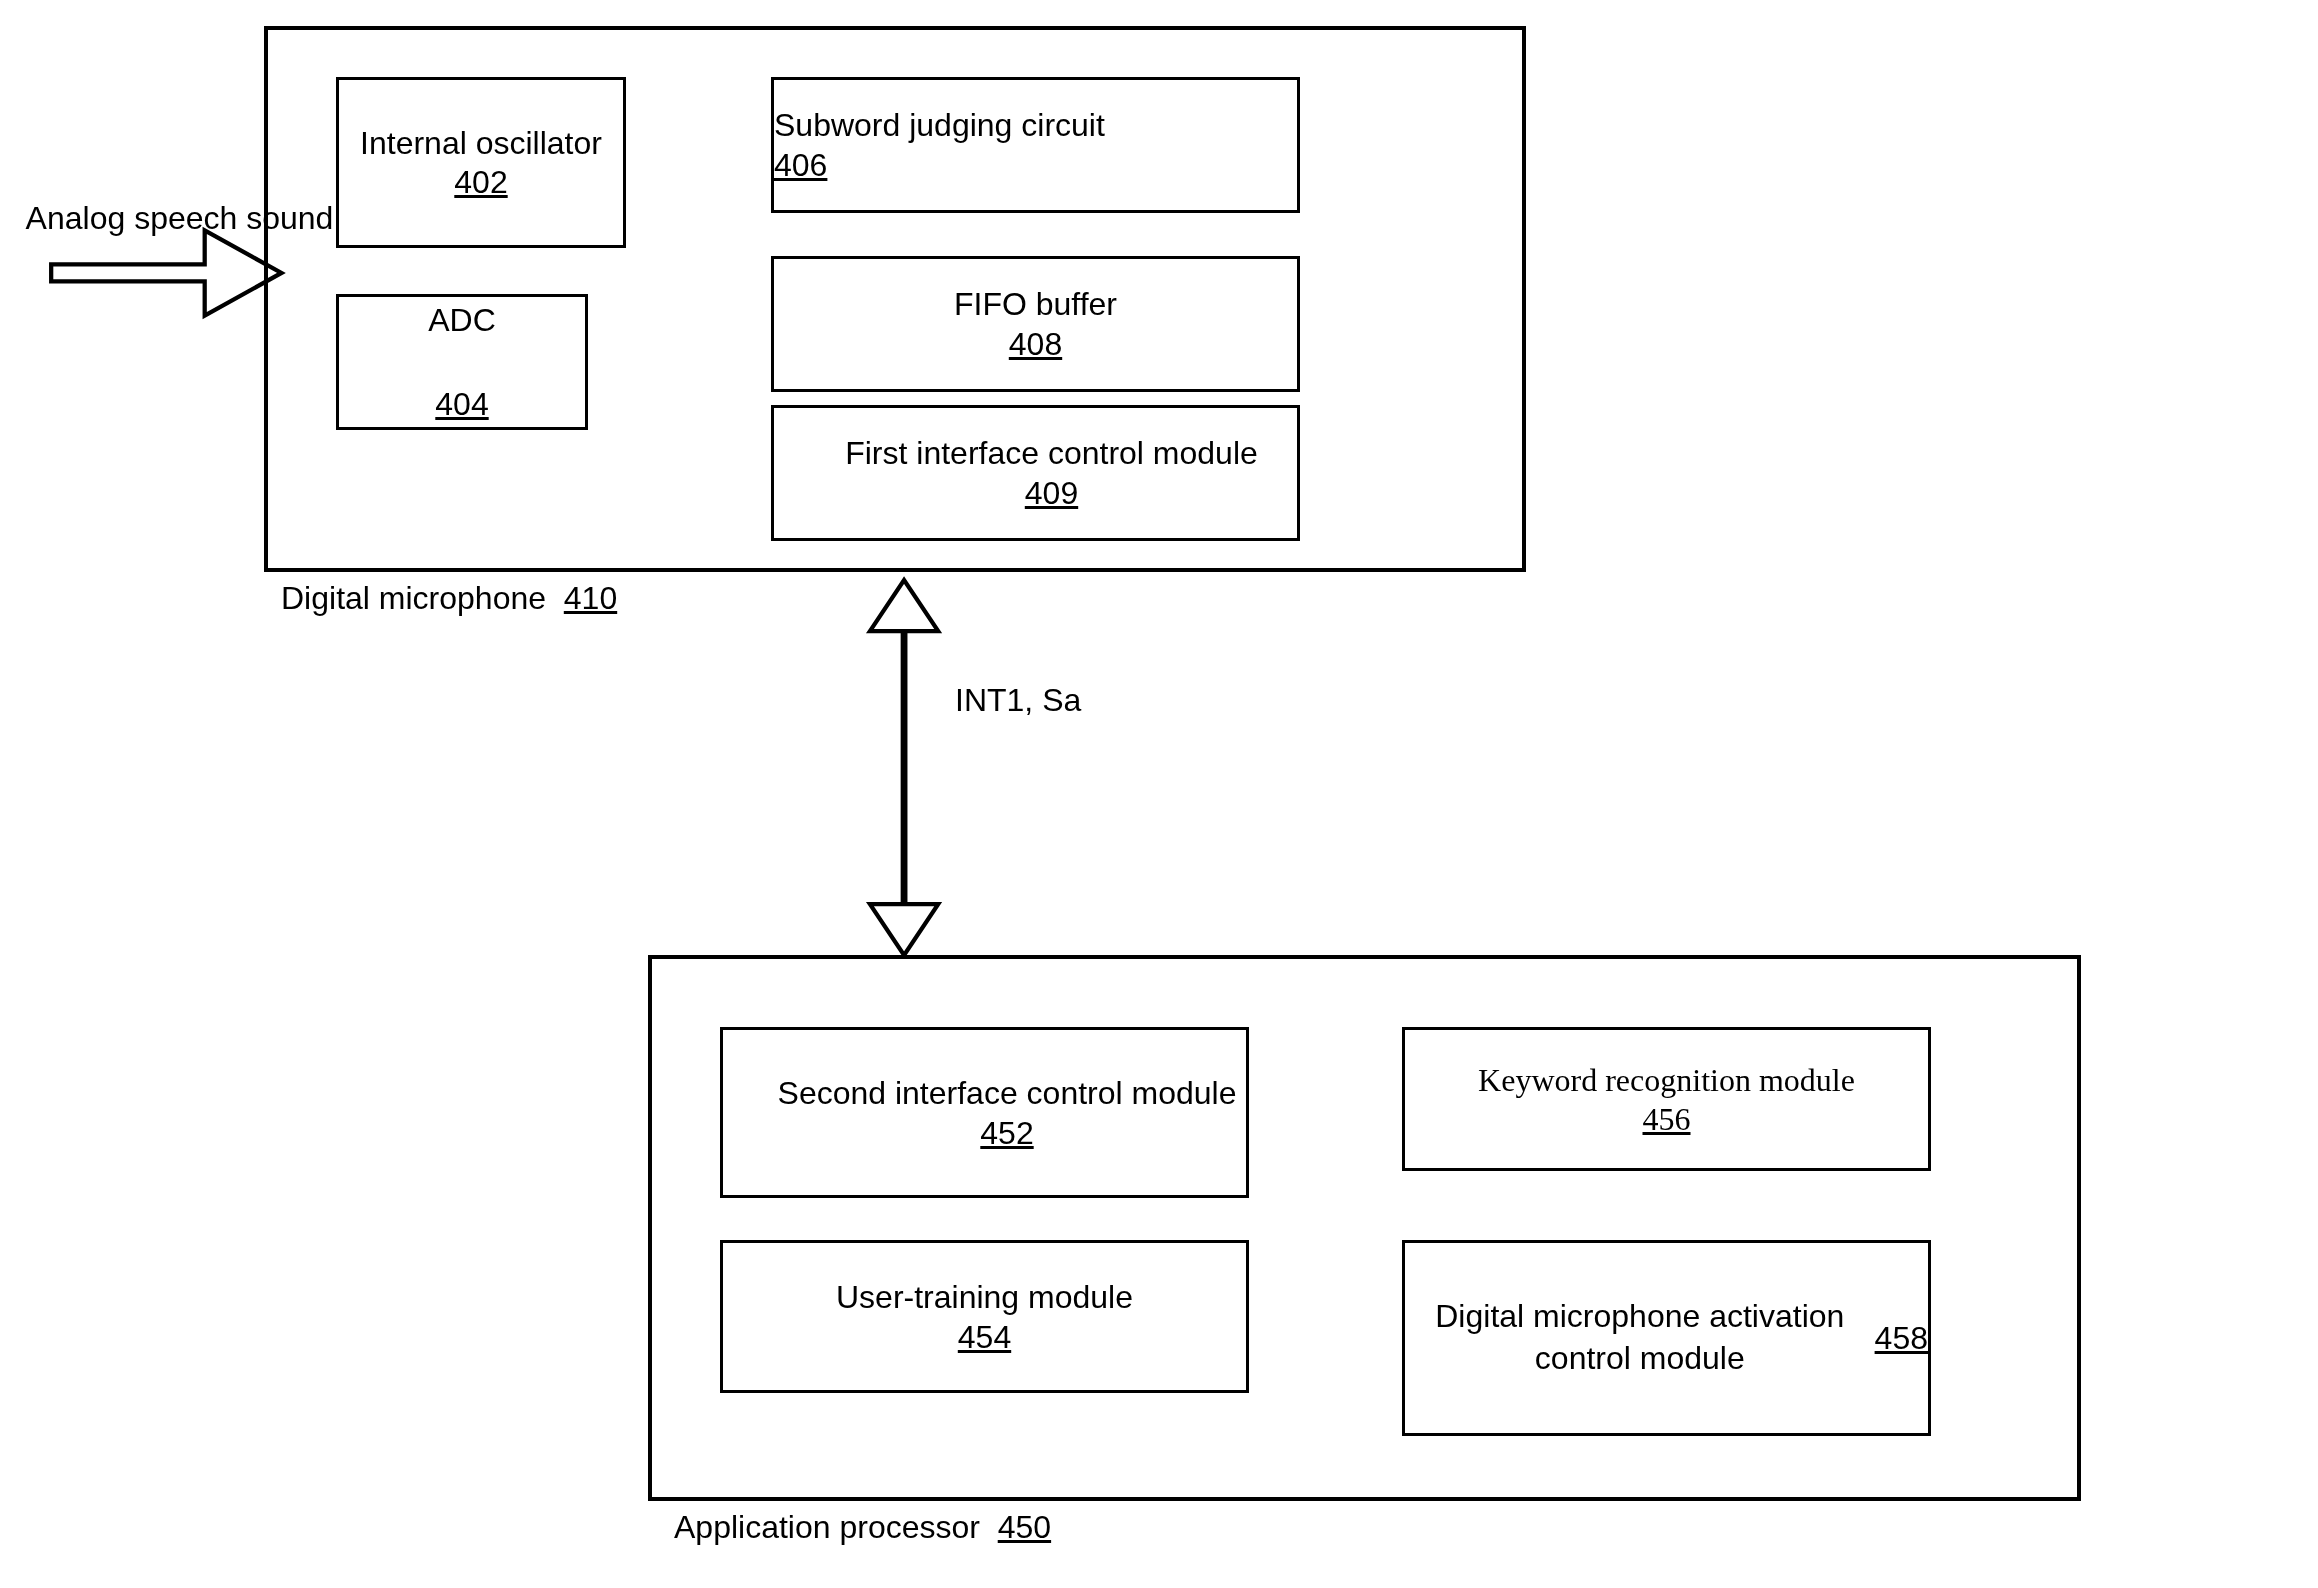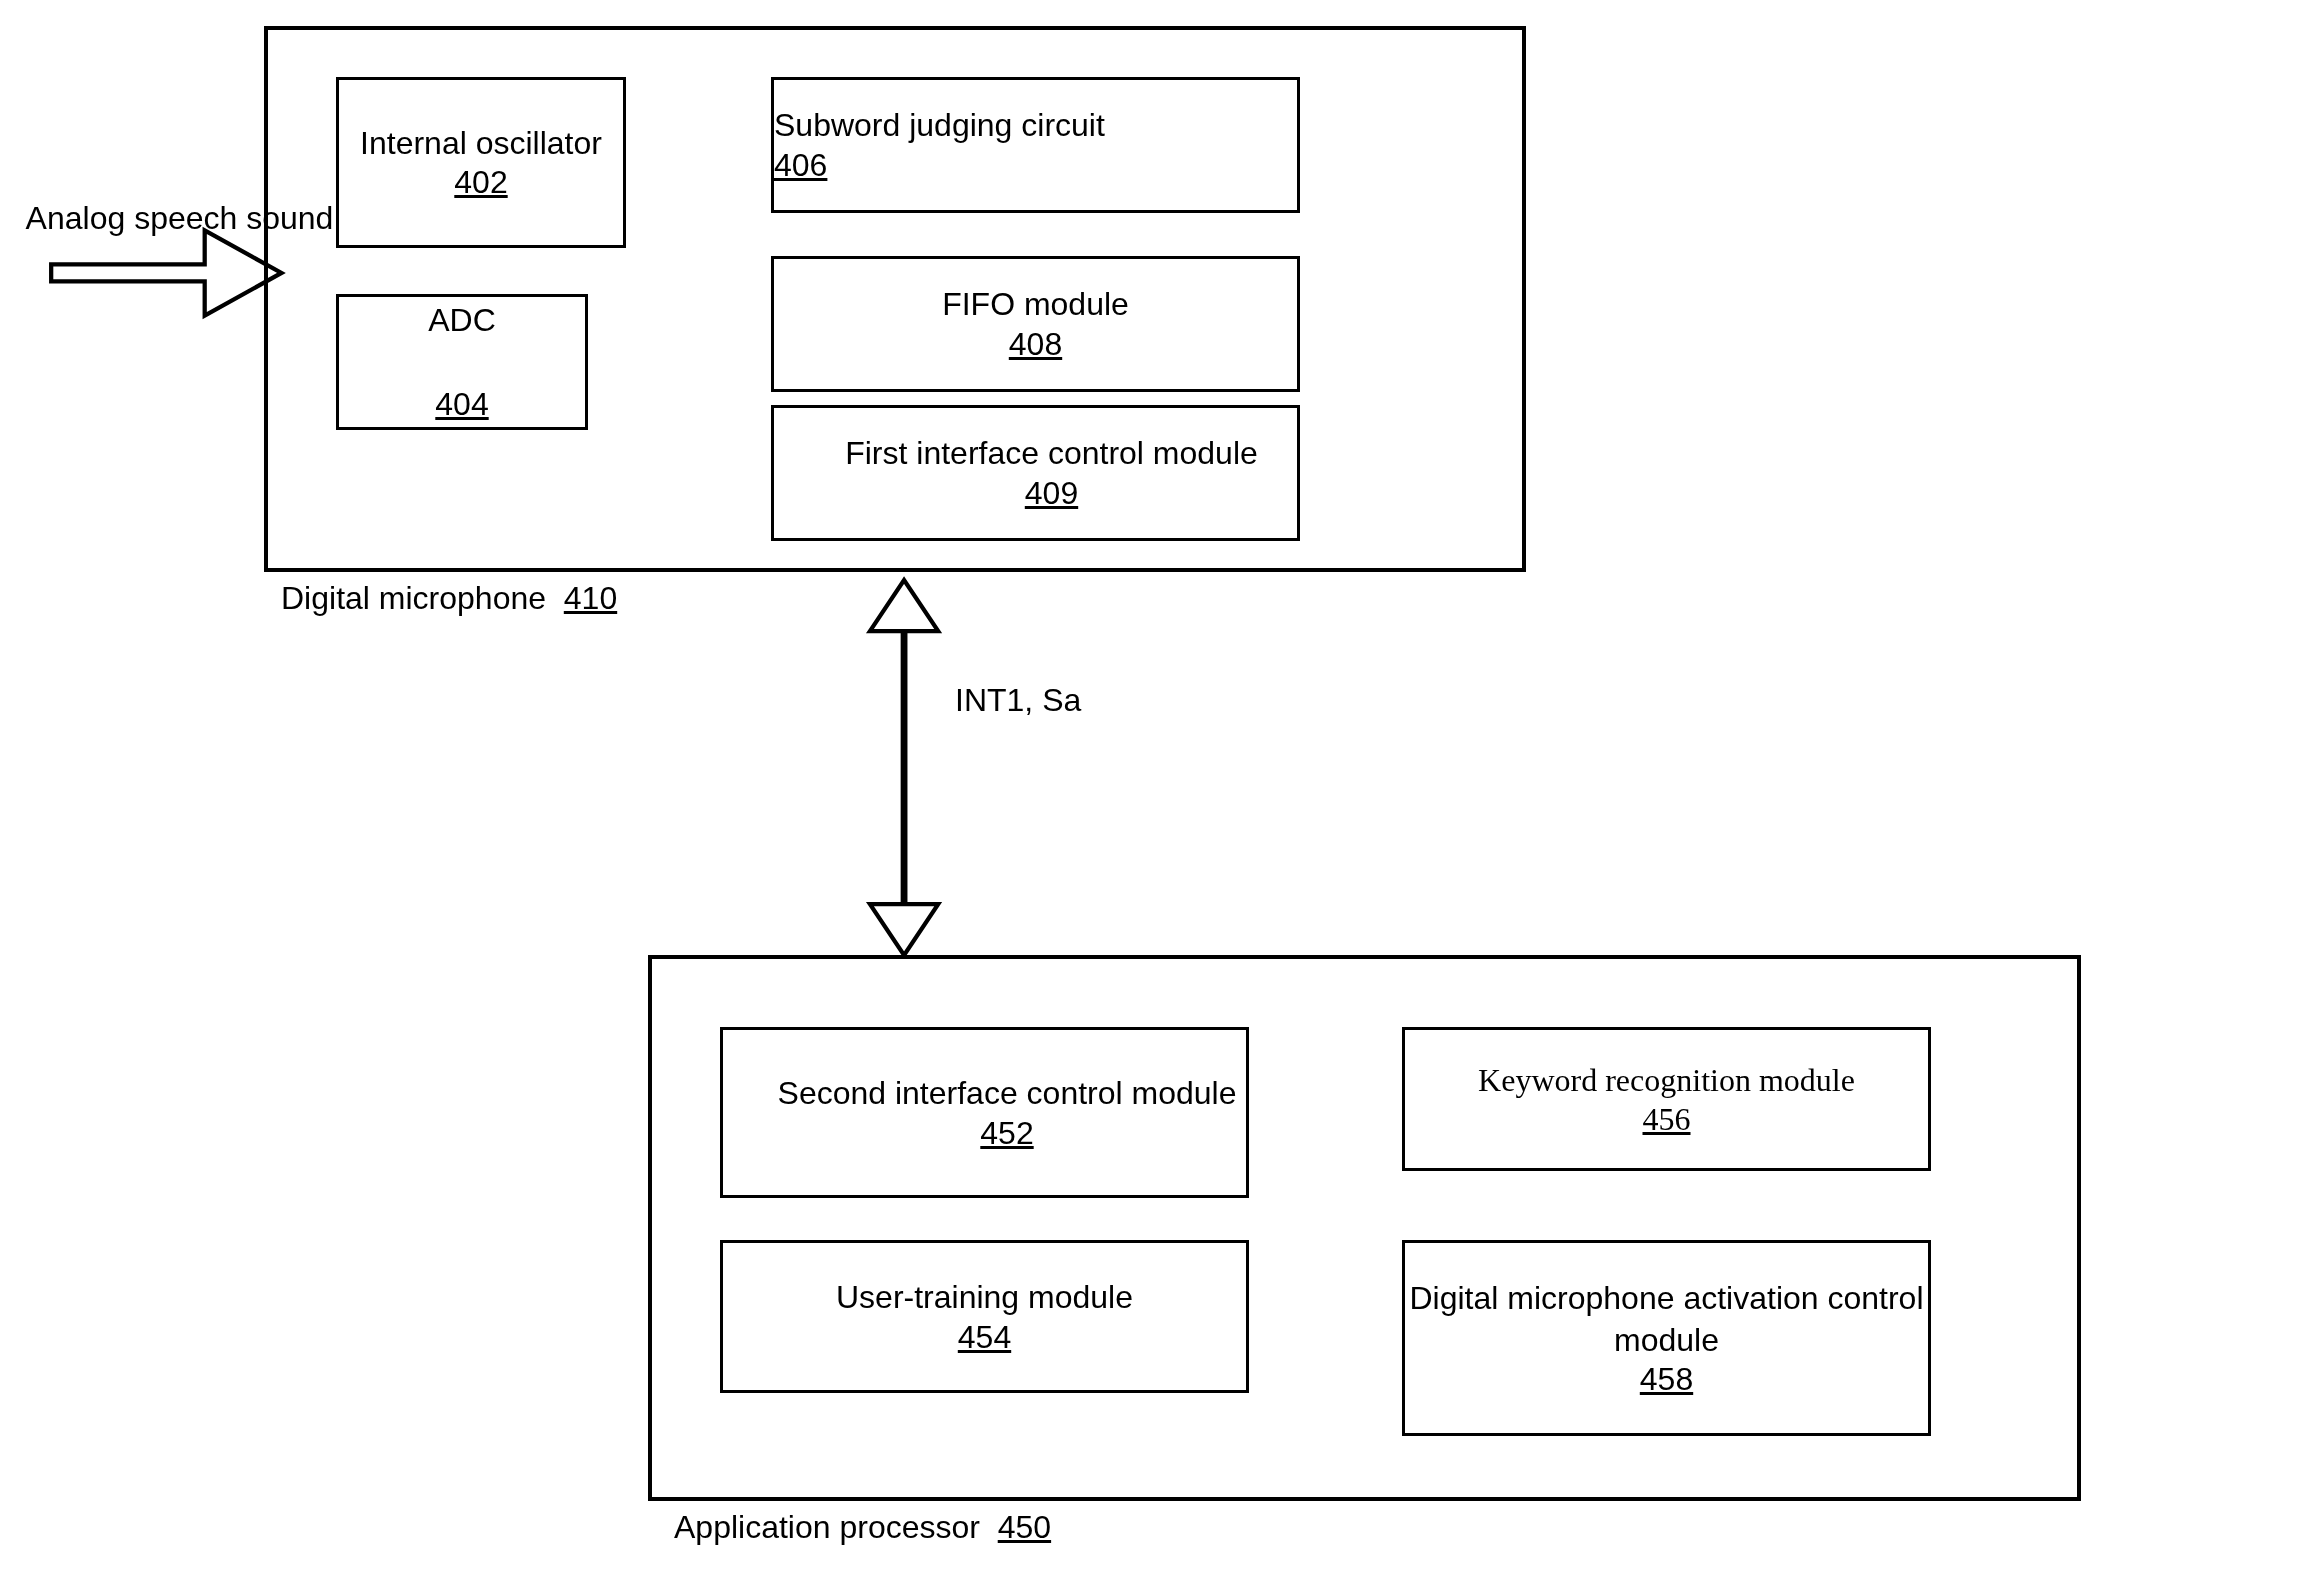--- a/index.html
+++ b/index.html
@@ -165,21 +165,21 @@
 
     
     .box-dm-activation {
       position: absolute;
       top: 281px;
       left: 750px;
       width: 529px;
       height: 196px;
       border: 3.4px solid #000;
       display: flex;
-      flex-direction: column;
+      flex-direction: row;
       align-items: center;
       justify-content: center;
       text-align: center;
     }
 
     .label-text {
       font-size: 32px;
       color: #000;
       line-height: 1.3;
     }
@@ -236,21 +236,21 @@
       <span class="label-text">ADC</span>
       <span class="label-underline">404</span>
     </div>
 
     <div class="box-subword">
       <span class="label-text">Subword judging circuit</span>
       <span class="label-underline">406</span>
     </div>
 
     <div class="box-fifo">
-      <span class="label-text">FIFO module</span>
+      <span class="label-text">FIFO buffer</span>
       <span class="label-underline">408</span>
     </div>
 
     <div class="box-first-interface">
       <span class="label-text">First interface control module</span>
       <span class="label-underline">409</span>
     </div>
 
   </div>
 

